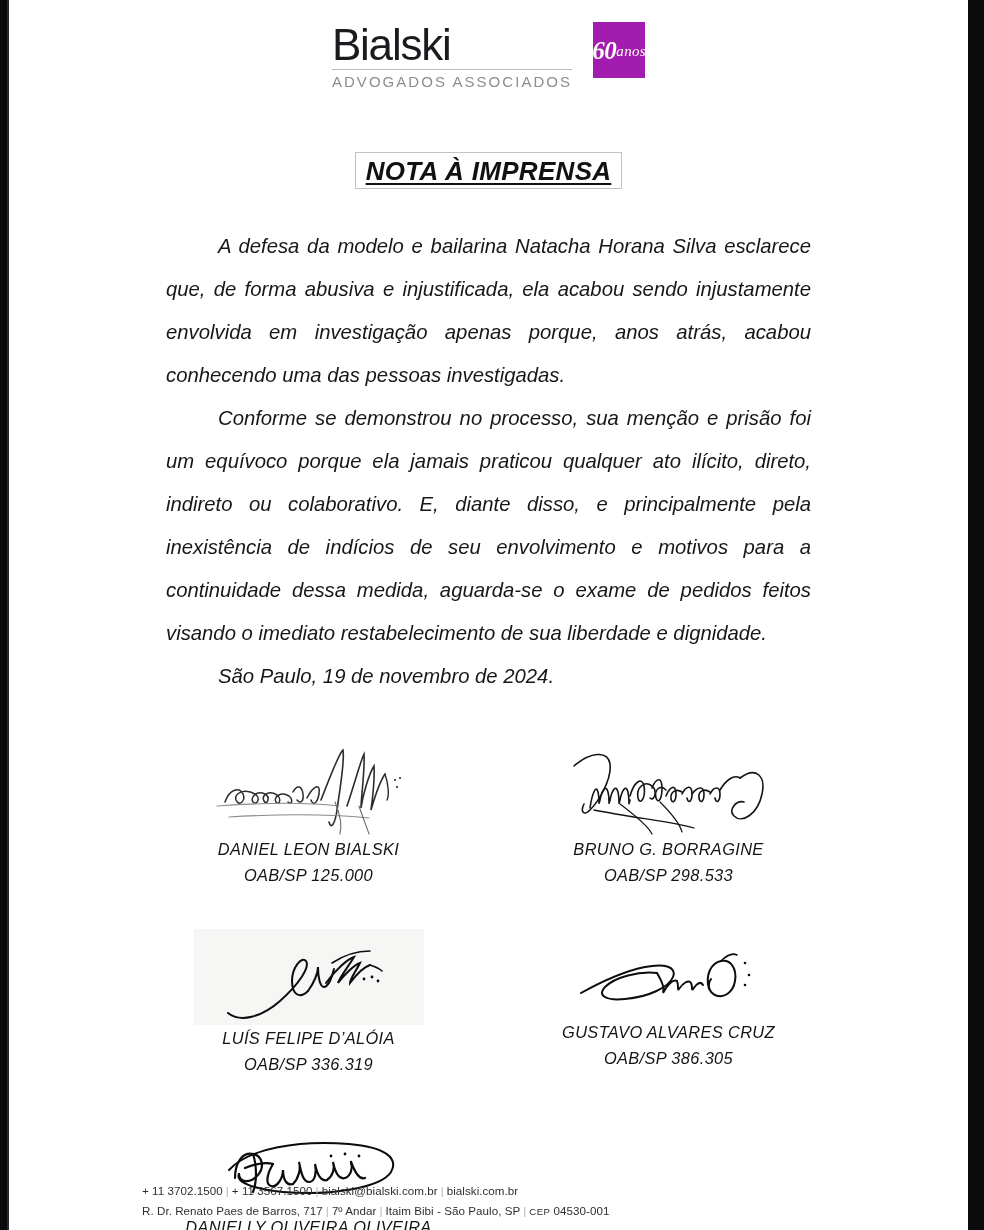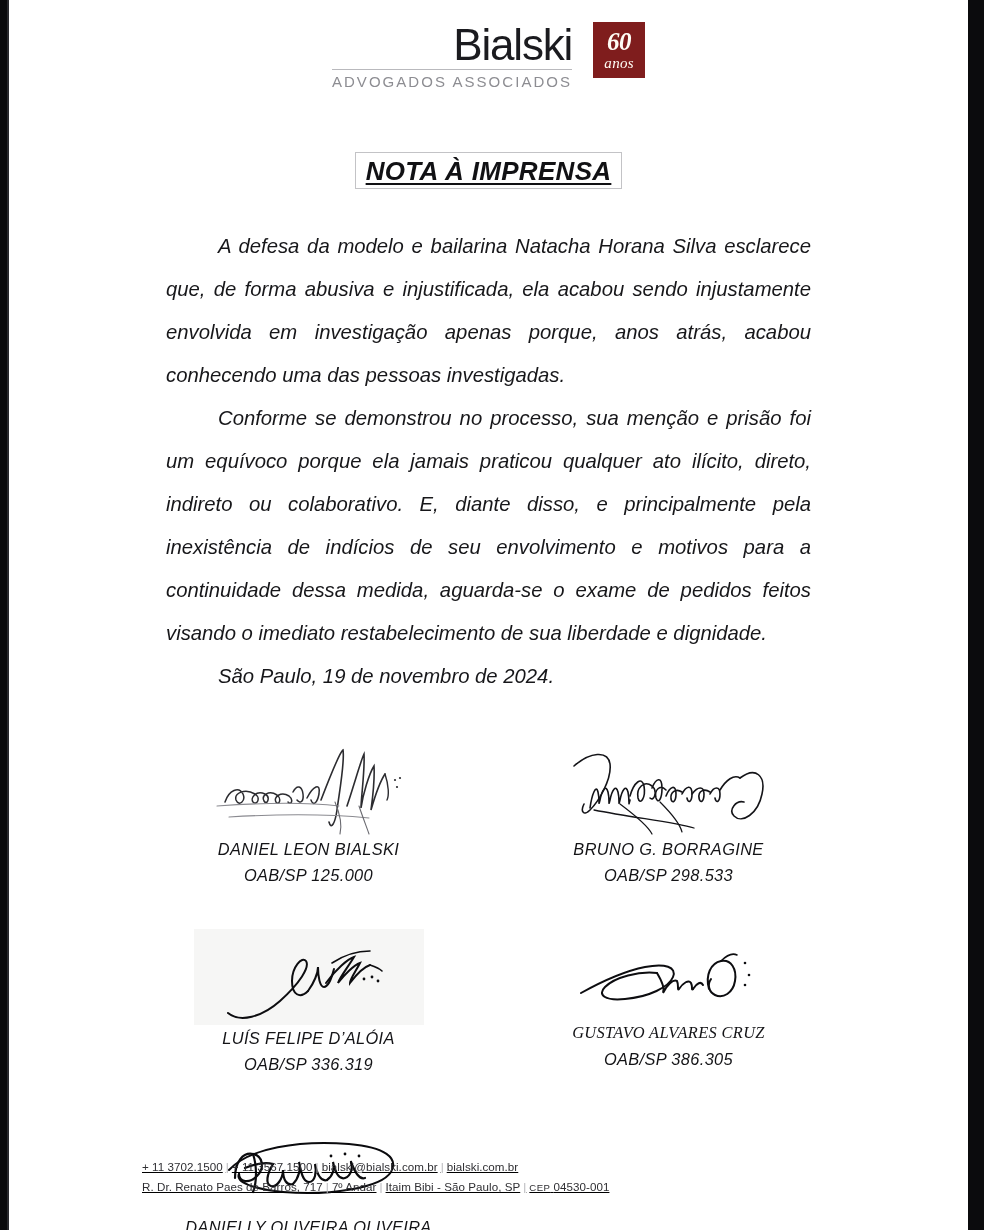--- a/index.html
+++ b/index.html
@@ -48,21 +48,20 @@
   
   .letterhead {
     padding-top: 22px;
     display: flex;
     justify-content: center;
   }
   .logo {
     display: flex;
     align-items: flex-start;
     gap: 21px;
-    text-align: right;
   }
   .logo-words {
     display: flex;
     flex-direction: column;
     align-items: stretch;
     padding-top: 2px;
   }
   .logo-name {
     font-family: "Liberation Sans", "DejaVu Sans", sans-serif;
     font-size: 44px;
@@ -80,23 +79,22 @@
   .logo-sub {
     font-size: 15px;
     letter-spacing: 2.05px;
     color: #8d8d92;
     font-weight: 400;
     white-space: nowrap;
   }
   .logo-badge {
     width: 52px;
     height: 56px;
-    background: #7f1d1d;
-    display: flex;
-    flex-direction: column;
+    background: #a21caf;
+    display: flex;
     align-items: center;
     justify-content: center;
     color: #fffdf6;
     line-height: 1;
     flex: none;
   }
   .logo-badge .sixty {
     font-family: "Liberation Serif", "DejaVu Serif", serif;
     font-style: italic;
     font-size: 25px;
@@ -203,29 +201,28 @@
     color: #141417;
     white-space: pre;
     margin-top: 7px;
   }
 
   .row-1 { margin-top: 0; }
   .row-2 { margin-top: 44px; }
   .row-3 { margin-top: 44px; }
   .row-2 .sig-cell.right { padding-top: 4px; }
   .row-3 .sig-cell.right { padding-top: 4px; }
-  .nudge-up { margin-top: -6px; font-family: Liberation Serif, serif; }
+  .nudge-up { margin-top: -6px; }
 
   
   .footer {
     position: absolute;
     left: 133px;
-    bottom: 32px;
+    bottom: 8px;
     width: 740px;
-    text-decoration: underline;
   }
   .footer-line {
     font-family: "Liberation Sans", "DejaVu Sans", sans-serif;
     font-size: 11.6px;
     line-height: 20px;
     color: #2f2f33;
     white-space: nowrap;
     letter-spacing: 0.05px;
   }
   .footer-line .sep { color: #b5b5b9; padding: 0 3px; }

